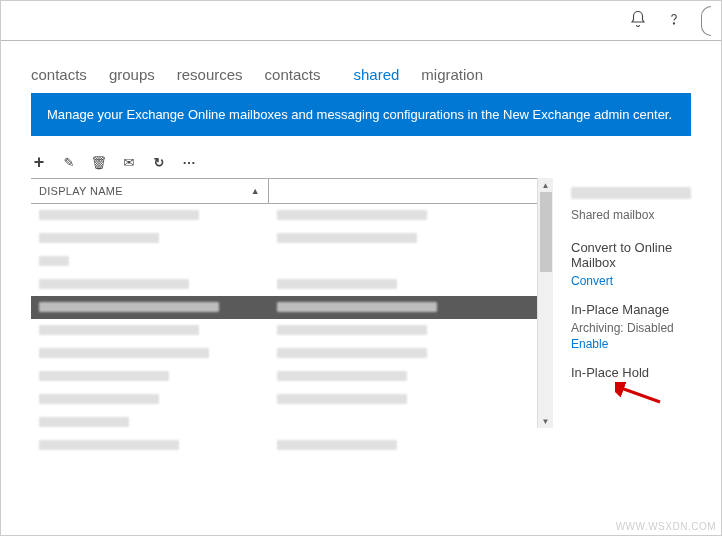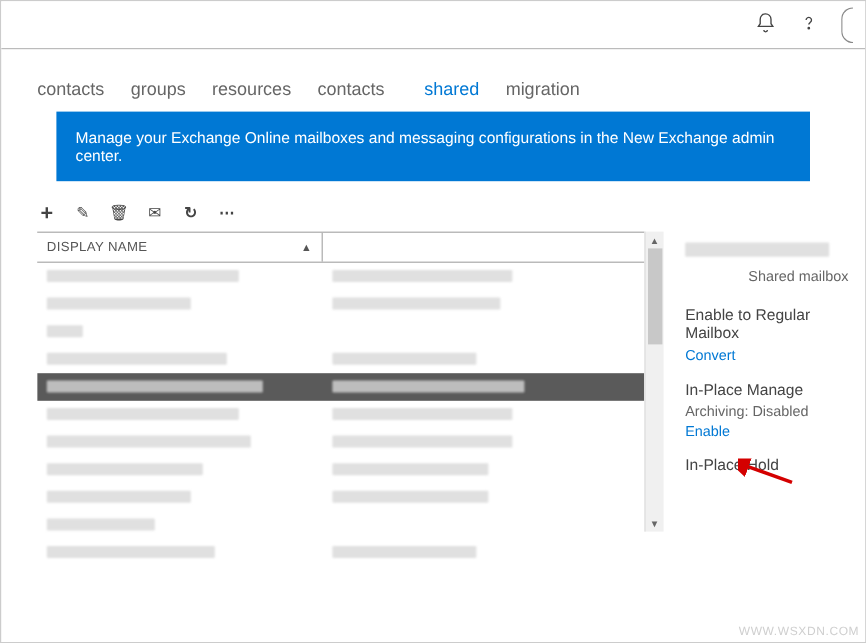--- a/index.html
+++ b/index.html
@@ -2,21 +2,21 @@
 <html><head>
   <meta charset="utf-8">
   <style>
     * { box-sizing: border-box; margin: 0; padding: 0; }
     body { font-family: "Segoe UI", Arial, sans-serif; font-size: 13px; color: #333; background: #fff; width: 722px; height: 536px; overflow: hidden; border: 1px solid #ccc; }
     .topbar { height: 40px; background: #fff; border-bottom: 1px solid #bbb; display: flex; justify-content: flex-end; align-items: center; padding-right: 10px; gap: 18px; }
     .topbar svg { width: 18px; height: 18px; }
     .tabs { display: flex; gap: 22px; padding: 25px 30px 10px 30px; font-size: 15px; }
     .tabs .tab { color: #666; cursor: pointer; }
     .tabs .tab.active { color: #0078d4; margin-left: 11px; }
-    .banner { margin: 0 46px; background: #0078d4; color: #fff; padding: 14px 16px; font-size: 13px; display: flex; align-items: center; }
+    .banner { margin: 0 30px; background: #0078d4; color: #fff; padding: 14px 16px; font-size: 13px; display: flex; align-items: center; }
     .toolbar { display: flex; gap: 14px; padding: 18px 30px 8px 30px; align-items: center; color: #444; }
     .toolbar .ticon { width: 16px; height: 16px; cursor: pointer; display: flex; align-items: center; justify-content: center; }
     .main { display: flex; padding: 0 0 0 30px; }
     .grid { flex: 1; }
     .grid-head { display: flex; border-top: 1px solid #aaa; border-bottom: 1px solid #aaa; font-size: 11px; color: #555; letter-spacing: 0.3px; flex-direction: column; }
     .gh-col1 { width: 238px; padding: 6px 8px; border-right: 1px solid #aaa; display: flex; justify-content: space-between; align-items: center; }
     .gh-col2 { flex: 1; padding: 6px 8px; }
     .grid-body { height: 250px; overflow: hidden; position: relative; }
     .row { display: flex; height: 23px; align-items: center; }
     .row.sel { background: #5a5a5a; }
@@ -24,21 +24,21 @@
     .row .c2 { flex: 1; padding-left: 8px; }
     .blur { display: inline-block; background: #e0e0e0; height: 10px; border-radius: 1px; filter: blur(1px); }
     .row.sel .blur { background: #bdbdbd; }
     .scrollbar { width: 16px; background: #f0f0f0; border-left: 1px solid #ddd; position: relative; height: 250px; }
     .scroll-up, .scroll-down { position: absolute; left: 0; width: 100%; height: 14px; display: flex; align-items: center; justify-content: center; font-size: 8px; color: #666; }
     .scroll-up { top: 0; } .scroll-down { bottom: 0; }
     .scroll-thumb { position: absolute; top: 14px; left: 2px; width: 12px; height: 80px; background: #c8c8c8; }
     .details { width: 168px; padding: 8px 14px 0 18px; font-size: 12px; color: #555; }
     .details-title { font-size: 14px; color: #666; margin-bottom: 6px; }
     .details-title .blur { height: 12px; }
-    .details-sub { margin-bottom: 18px; color: #666; text-align: right; }
+    .details-sub { margin-bottom: 18px; color: #666; }
     .section-head { font-size: 13px; color: #444; margin-bottom: 4px; }
     .link { color: #0078d4; cursor: pointer; display: inline-block; margin-bottom: 14px; }
     .kv { color: #666; margin-bottom: 2px; }
     .arrow { position: absolute; left: 615px; top: 382px; pointer-events: none; }
     .watermark { position: absolute; right: 6px; bottom: 4px; font-size: 10px; color: #cfcfcf; letter-spacing: 0.5px; }
   </style>
 </head>
 <body>
 
 <div class="topbar">
@@ -138,21 +138,21 @@
   <div class="scrollbar">
     <div class="scroll-up">▲</div>
     <div class="scroll-thumb"></div>
     <div class="scroll-down">▼</div>
   </div>
 
   <div class="details">
     <div class="details-title"><span class="blur" style="width:120px;"></span></div>
     <div class="details-sub">Shared mailbox</div>
 
-    <div class="section-head">Enable to Regular Mailbox</div>
+    <div class="section-head">Convert to Online Mailbox</div>
     <span class="link">Convert</span>
 
     <div class="section-head">In-Place Manage</div>
     <div class="kv">
       <span>Archiving:</span>
       <span>Disabled</span>
     </div>
     <span class="link">Enable</span>
 
     <div class="section-head">In-Place Hold</div>

